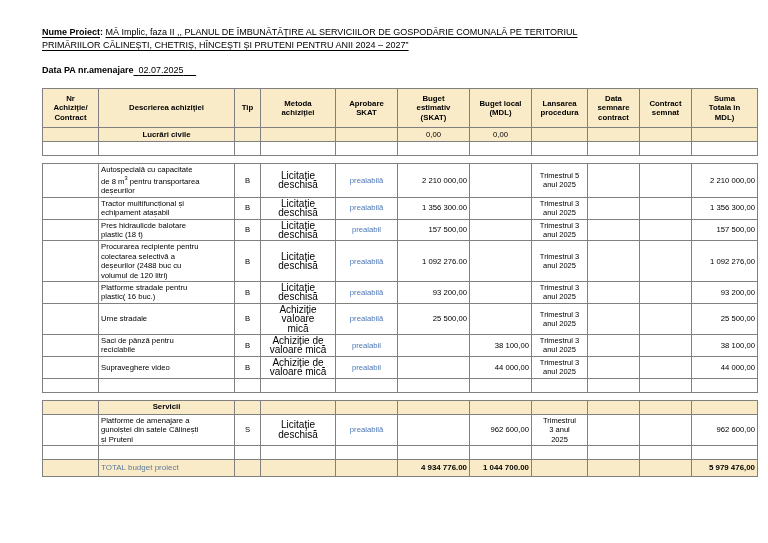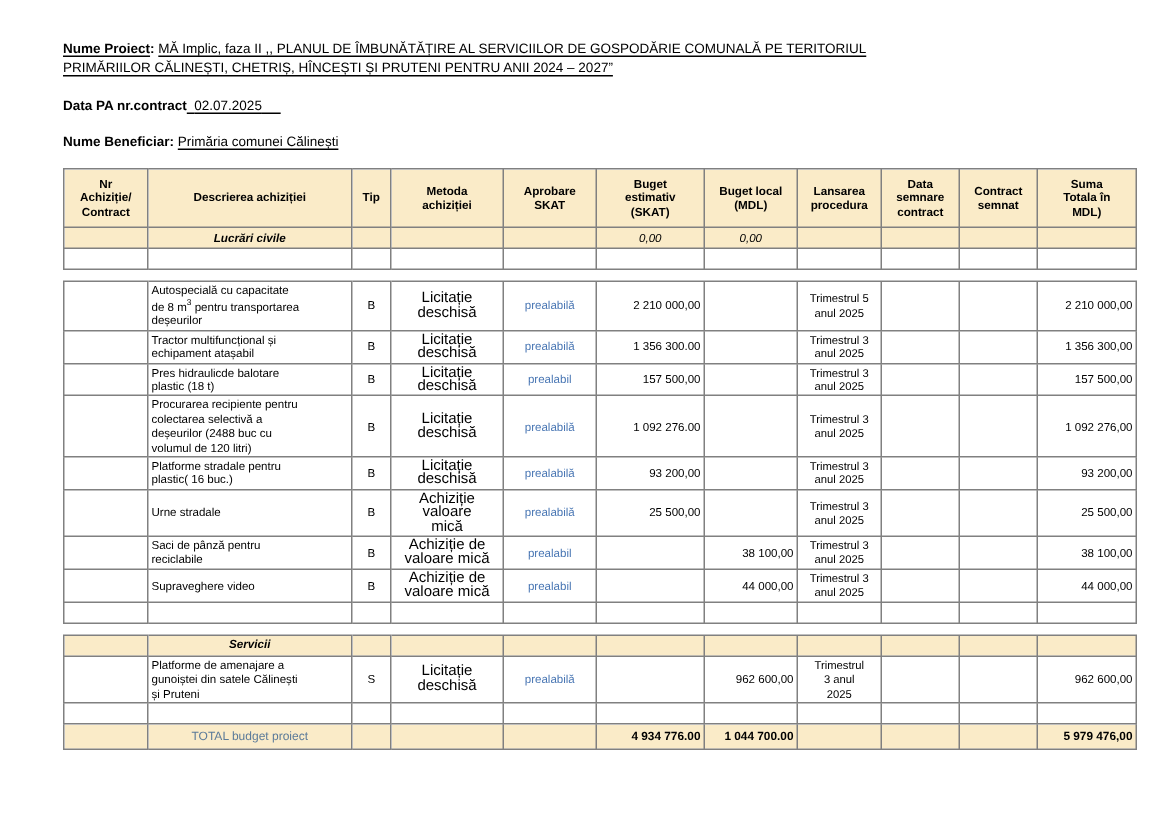--- a/index.html
+++ b/index.html
@@ -62,21 +62,20 @@
     background: #faebc8;
     font-weight: bold;
     text-align: center;
     font-size: 7.8px;
     height: 36px;
     line-height: 9.6px;
   }
   tr.section-row td {
     background: #faebc8;
     height: 11px;
-    font-style: italic;
   }
   tr.section-row td.section-name {
     font-weight: bold;
     text-align: center;
     font-size: 7.8px;
   }
   tr.section-row td.num {
     text-align: center;
     font-weight: normal;
   }
@@ -132,21 +131,21 @@
   }
   td.launch {
     text-align: center;
     font-size: 7.5px;
   }
   tr.total-row td {
     background: #faebc8;
     height: 14px;
   }
   td.total-label {
-    text-align: center;
+    text-align: left;
     color: #5b7a99;
     font-size: 8px;
   }
   td.total-amount {
     text-align: right;
     padding-right: 5px;
     font-weight: bold;
     font-size: 7.9px;
   }
   sup { font-size: 5.6px; vertical-align: super; }
@@ -157,27 +156,23 @@
 <div class="page">
 
 
   <div class="meta-line meta-proj">
     <span class="meta-label u">Nume Proiect</span><span class="meta-label">:</span>
     <span class="u">MĂ Implic, faza II ,, PLANUL DE ÎMBUNĂTĂȚIRE AL SERVICIILOR DE GOSPODĂRIE COMUNALĂ PE TERITORIUL</span><br>
     <span class="u">PRIMĂRIILOR CĂLINEȘTI, CHETRIȘ, HÎNCEȘTI ȘI PRUTENI PENTRU ANII 2024 – 2027”</span>
   </div>
 
   <div class="meta-line">
-    <span class="meta-label">Data PA nr.contract</span><span class="u">&nbsp;&nbsp;</span><span class="u">02.07.2025</span><span class="u">&nbsp;&nbsp;&nbsp;&nbsp;&nbsp;</span>
+    <span class="meta-label">Data PA nr.amenajare</span><span class="u">&nbsp;&nbsp;</span><span class="u">02.07.2025</span><span class="u">&nbsp;&nbsp;&nbsp;&nbsp;&nbsp;</span>
   </div>
 
-  <div class="meta-line">
-    <span class="meta-label">Nume Beneficiar:</span>
-    <span class="u">Primăria comunei Călinești</span>
-  </div>
 
   <table class="plan">
     <colgroup>
       <col style="width:56px">
         <col style="width:136px">
         <col style="width:26px">
         <col style="width:75px">
       <col style="width:62px">
         <col style="width:72px">
         <col style="width:62px">

